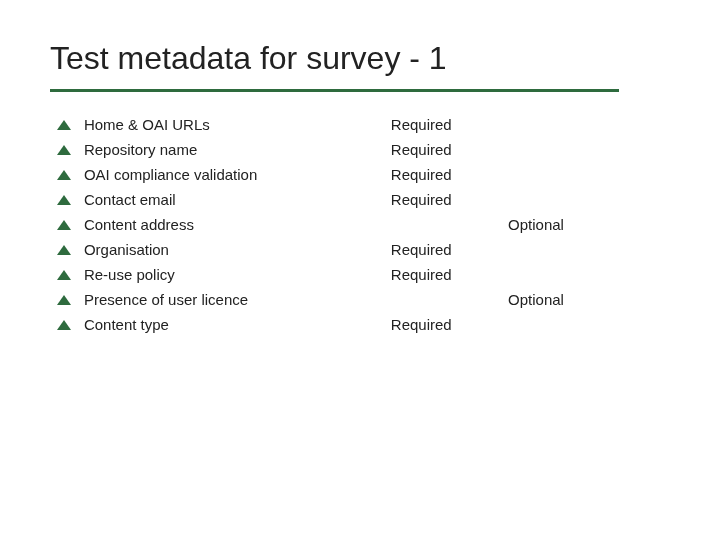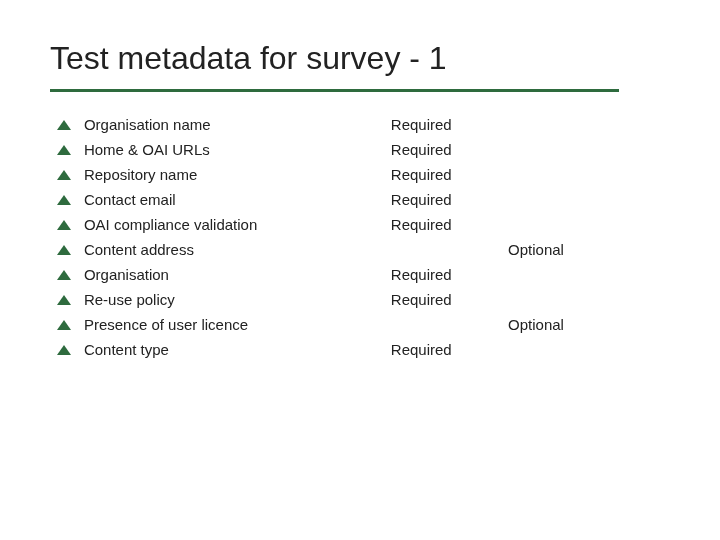--- a/index.html
+++ b/index.html
@@ -80,45 +80,39 @@
 <body>
 
 <div class="page">
   <h1 class="title">Test metadata for survey - 1</h1>
   <div class="divider"></div>
 
   <table class="table">
     <tbody id="table-body">
         <tr>
           <td class="col-icon"><span class="triangle"></span></td>
-          <td class="col-label">Organisation name</td>
-          <td class="col-status1">Required</td>
-          <td class="col-status2"></td>
-        </tr>
-        <tr>
-          <td class="col-icon"><span class="triangle"></span></td>
           <td class="col-label">Home &amp; OAI URLs</td>
           <td class="col-status1">Required</td>
           <td class="col-status2"></td>
         </tr>
         <tr>
           <td class="col-icon"><span class="triangle"></span></td>
           <td class="col-label">Repository name</td>
           <td class="col-status1">Required</td>
           <td class="col-status2"></td>
         </tr>
         <tr>
           <td class="col-icon"><span class="triangle"></span></td>
-          <td class="col-label">Contact email</td>
+          <td class="col-label">OAI compliance validation</td>
           <td class="col-status1">Required</td>
           <td class="col-status2"></td>
         </tr>
         <tr>
           <td class="col-icon"><span class="triangle"></span></td>
-          <td class="col-label">OAI compliance validation</td>
+          <td class="col-label">Contact email</td>
           <td class="col-status1">Required</td>
           <td class="col-status2"></td>
         </tr>
         <tr>
           <td class="col-icon"><span class="triangle"></span></td>
           <td class="col-label">Content address</td>
           <td class="col-status1"></td>
           <td class="col-status2">Optional</td>
         </tr>
         <tr>

